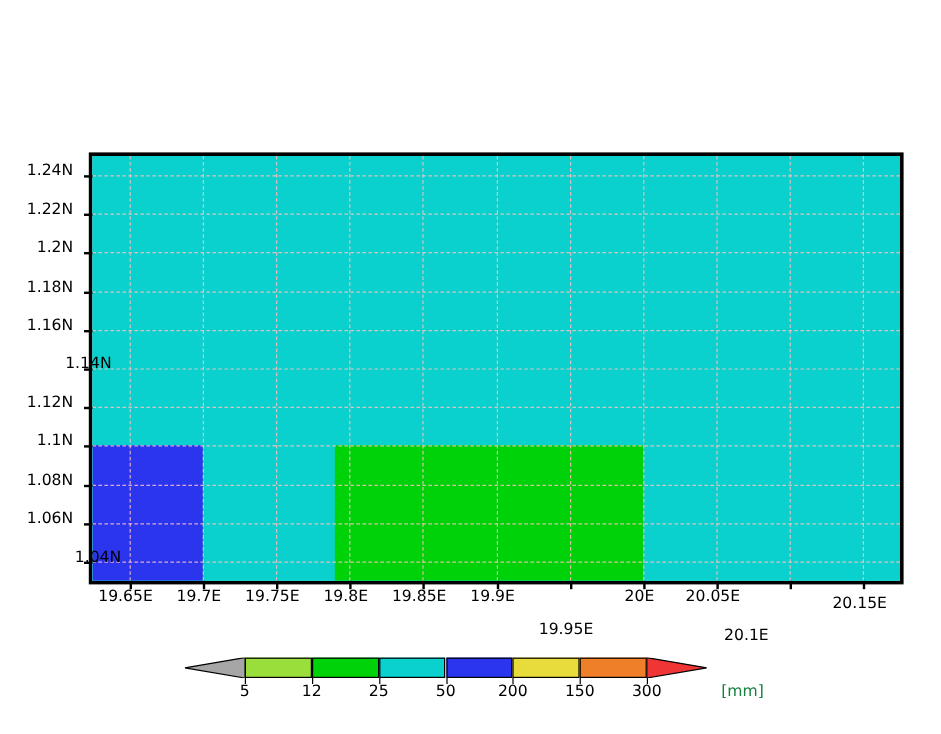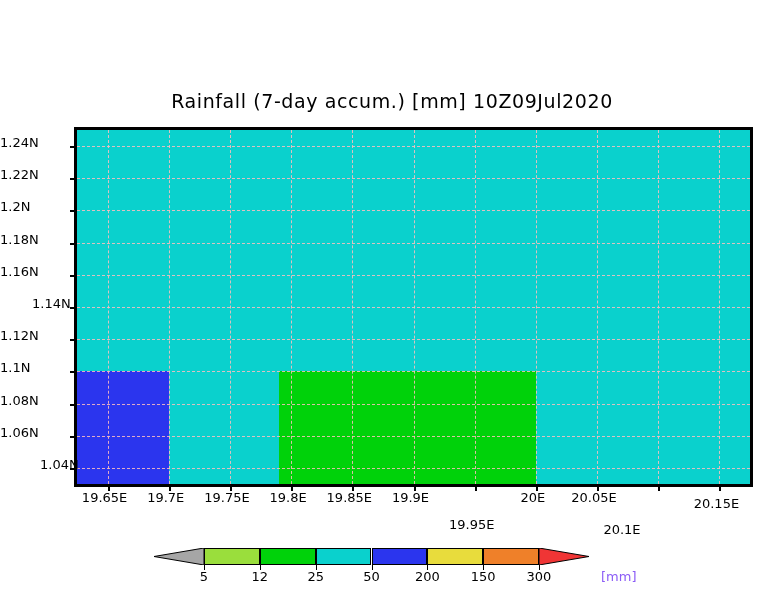--- a/index.html
+++ b/index.html
@@ -43,21 +43,21 @@
   }
 
   
   .ytick{
     position:absolute;left:-7px;width:7px;height:0;
     border-top:2px solid #000;
   }
   .ylabel{
     position:absolute;right:784px;
     font-size:13px;color:#000;white-space:nowrap;
-    text-align:left;
+    text-align:right;
   }
   .xtick{
     position:absolute;top:354px;height:7px;width:0;
     border-left:2px solid #000;
   }
   .xlabel{
     position:absolute;font-size:13px;color:#000;
     white-space:nowrap;text-align:center;
   }
 
@@ -70,29 +70,28 @@
   .cb-tick{
     position:absolute;top:25px;height:5px;width:0;
     border-left:1px solid #000;
   }
   .cb-label{
     position:absolute;top:29px;font-size:13px;color:#000;
     white-space:nowrap;text-align:center;
   }
   #cb-unit{
     position:absolute;top:29px;left:600px;
-    font-size:13px;color:#8b5cf6;white-space:nowrap;
+    font-size:13px;color:#15803d;white-space:nowrap;
   }
 </style>
 </head>
 <body>
 
 <div id="stage">
 
-  <div id="title">Rainfall (7-day accum.) [mm] 10Z09Jul2020</div>
 
   <div id="plot-frame">
     <div id="plot-area">
         <div class="data-cell" style="left: 0px; top: 0px; width: 673px; height: 354px; background: rgb(10, 209, 205);"></div>
         <div class="data-cell" style="left: 0px; top: 241.364px; width: 91.7727px; height: 112.636px; background: rgb(43, 53, 238);"></div>
         <div class="data-cell" style="left: 201.9px; top: 241.364px; width: 256.964px; height: 112.636px; background: rgb(0, 210, 10);"></div>
         <div class="grid-v" style="left: 30.5909px;"></div>
         <div class="grid-v" style="left: 91.7727px;"></div>
         <div class="grid-v" style="left: 152.955px;"></div>
         <div class="grid-v" style="left: 214.136px;"></div>

